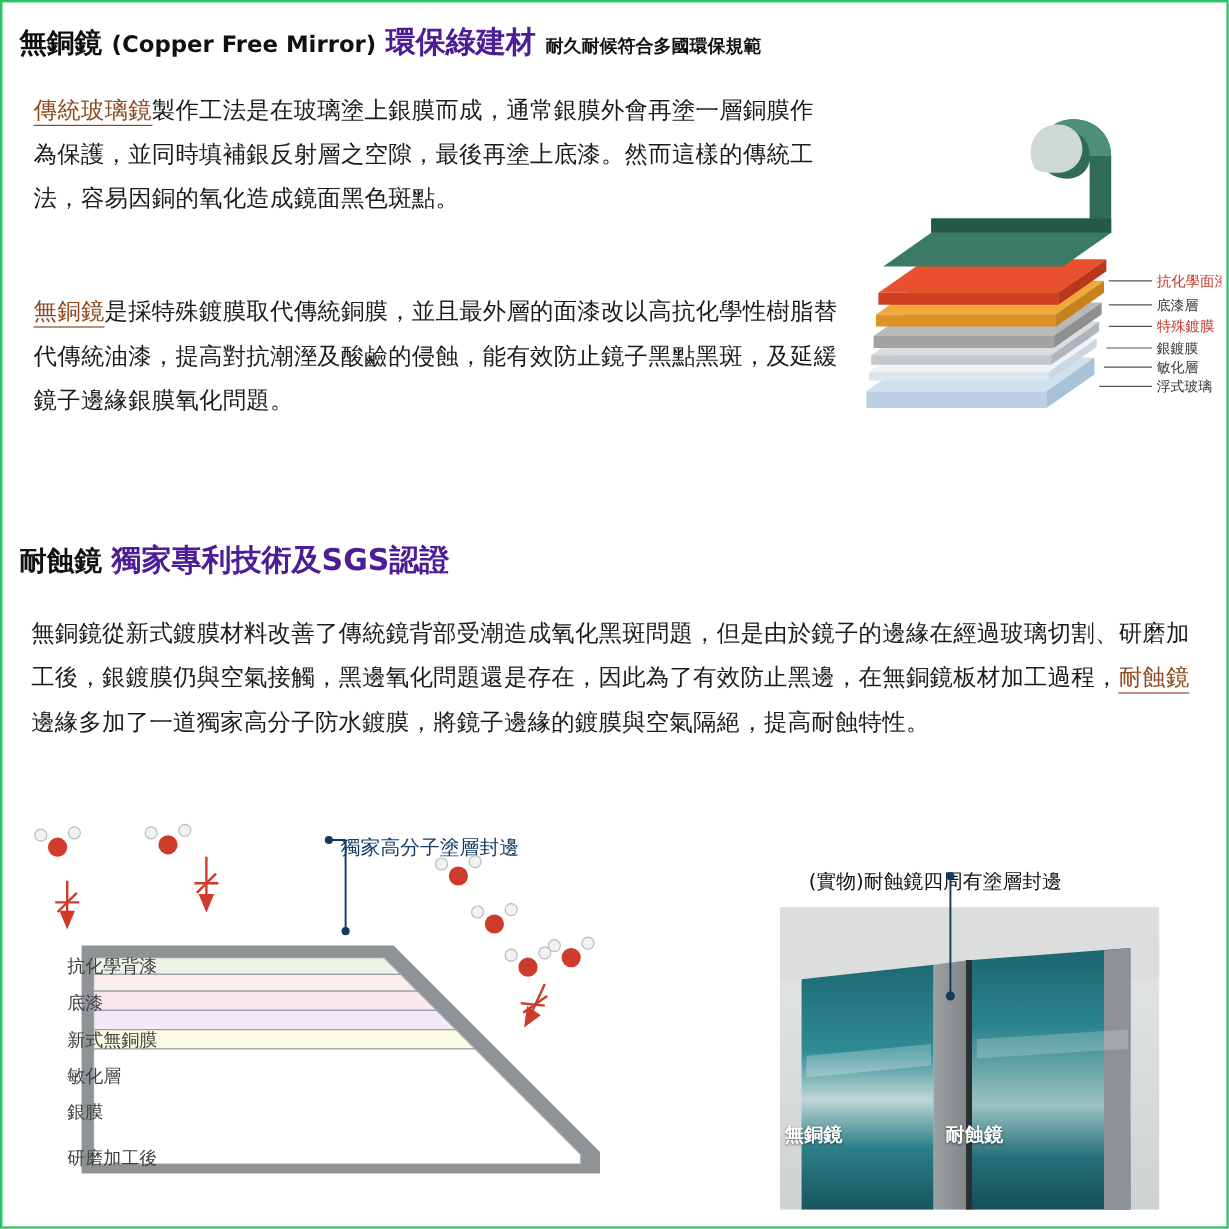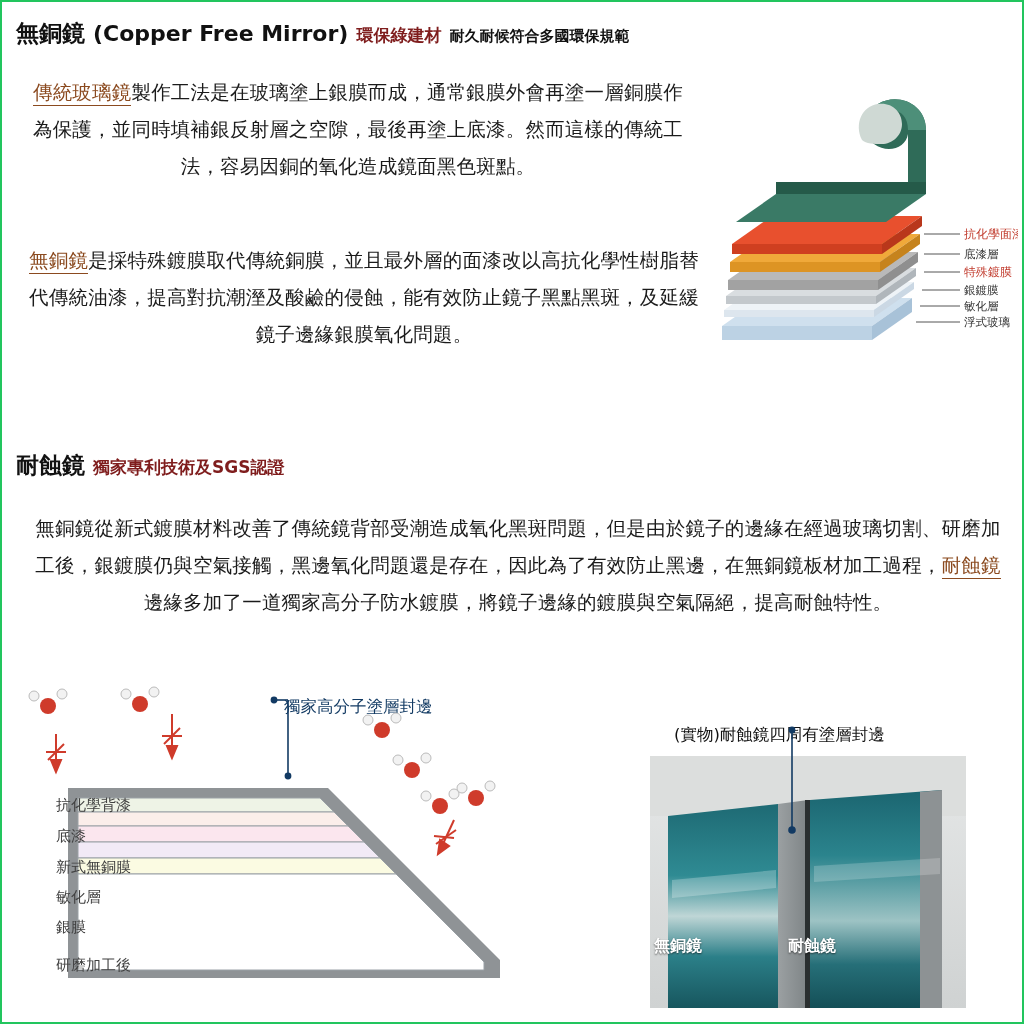--- a/index.html
+++ b/index.html
@@ -18,34 +18,35 @@
     background:#fff;
   }
 
   
   .sec-head {
     display:flex; align-items:baseline; gap:8px;
     font-size:21px; font-weight:bold;
     white-space:nowrap;
   }
   .sec-head .zh { font-size:23px; font-weight:bold; color:#111; }
-  .sec-head .en { font-size:22px; font-weight:bold; color:#111; }
-  .sec-head .tag1 { font-size:17px; font-weight:bold; color:#7f1d1d; }
+  .sec-head .en { font-size:19px; font-weight:bold; color:#111; }
+  .sec-head .tag1 { font-size:25px; font-weight:bold; color:#4c1d95; }
   .sec-head .tag2 { font-size:15px; font-weight:bold; color:#111; }
 
   #head1 { position:absolute; left:14px; top:16px; }
   #head2 { position:absolute; left:14px; top:448px; }
 
   
   .para {
     font-size:19.5px;
     line-height:37px;
     letter-spacing:0.2px;
     color:#1b1b1b;
-    text-align:center;
+    text-align:left;
+    font-family:Liberation Serif, serif;
   }
   .kw {
     color:#8b4a1f;
     border-bottom:1.5px solid #8b4a1f;
     padding-bottom:1px;
   }
   #p1 { position:absolute; left:26px; top:72px; width:660px; }
   #p2 { position:absolute; left:26px; top:240px; width:672px; }
   #p3 { position:absolute; left:24px; top:508px; width:984px; }
 

